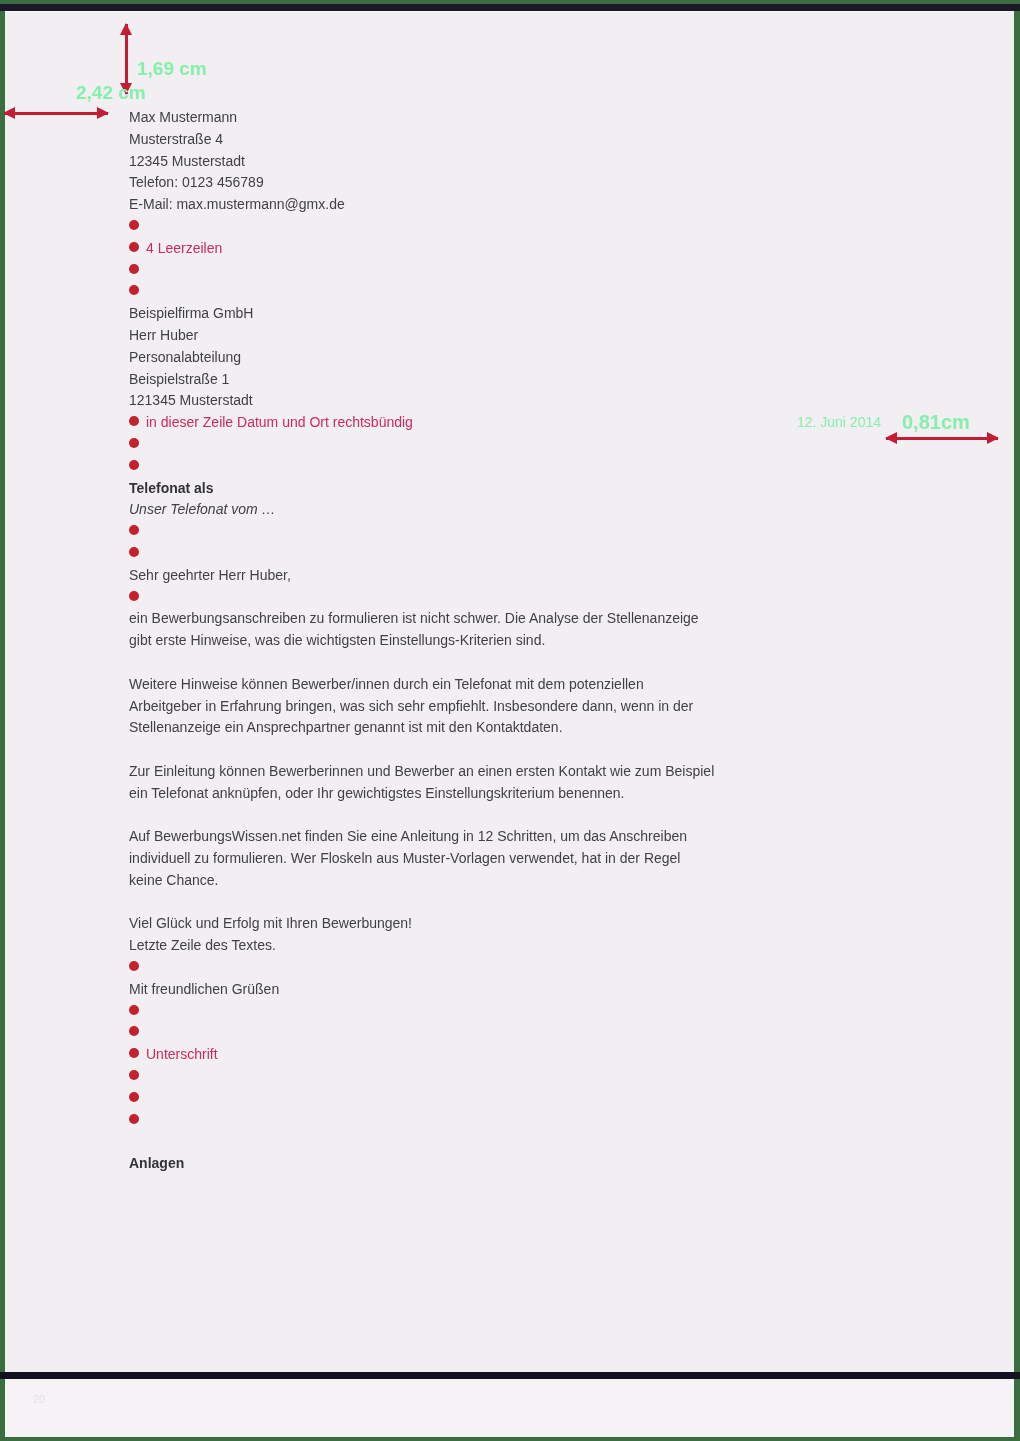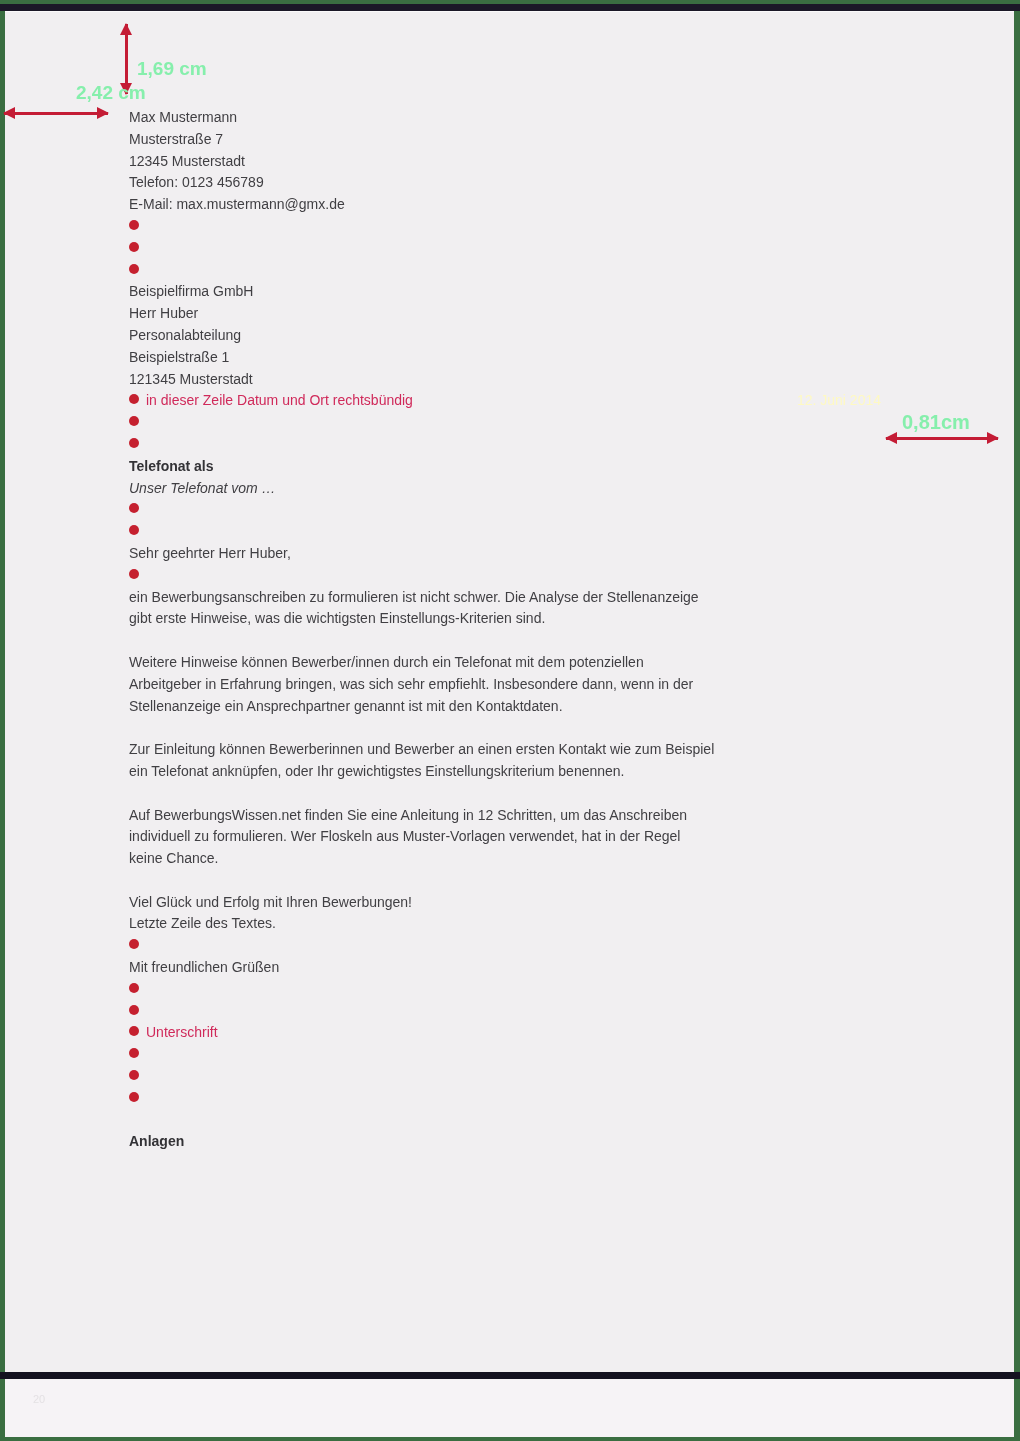--- a/index.html
+++ b/index.html
@@ -30,21 +30,21 @@
   .mlabel{position:absolute;font-weight:bold;color:#86efac;font-size:19px;line-height:22px;white-space:nowrap;}
 
   
   .letter{position:absolute;left:129px;top:107px;width:766px;}
   .row{position:relative;min-height:21.8px;line-height:21.8px;font-size:14px;color:#403f43;white-space:nowrap;}
   .row.bold{font-weight:bold;color:#333236;}
   .row.italic{font-style:italic;}
   .row .note{color:#d0295a;}
   .dot{display:inline-block;width:10px;height:10px;border-radius:50%;background:#c5202f;
     margin-right:7px;vertical-align:1px;}
-  .date{position:absolute;right:14px;top:0;color:#fef9c3;}
+  .date{position:absolute;right:14px;top:0;color:#86efac;}
 </style>
 </head>
 <body>
 
 <div class="frame">
   <div class="bar-top"></div>
   <div class="page"></div>
   <div class="bar-bottom"></div>
   <div class="strip-bottom">
     <span class="watermark">20</span>
@@ -54,25 +54,26 @@
   <div class="mlabel" style="left:137px;top:58px;">1,69 cm</div>
 
   <div class="mlabel" style="left:44px;top:82px;margin-left:32px;">2,42 cm</div>
   <div class="arrow-h" style="left:4px;top:112px;width:104px;"></div>
 
   <div class="mlabel" style="left:902px;top:411px;font-size:20px;">0,81cm</div>
   <div class="arrow-h" style="left:886px;top:437px;width:112px;"></div>
 
   <div class="letter">
       <div class="row text"><span class="txt">Max Mustermann</span></div>
-      <div class="row text"><span class="txt">Musterstraße 7</span></div>
+      <div class="row text"><span class="txt">Musterstraße 4</span></div>
       <div class="row text"><span class="txt">12345 Musterstadt</span></div>
       <div class="row text"><span class="txt">Telefon: 0123 456789</span></div>
       <div class="row text"><span class="txt">E-Mail: max.mustermann@gmx.de</span></div>
       <div class="row bullet"><span class="dot"></span></div>
+      <div class="row bullet_note"><span class="dot"></span><span class="note">4 Leerzeilen</span></div>
       <div class="row bullet"><span class="dot"></span></div>
       <div class="row bullet"><span class="dot"></span></div>
       <div class="row text"><span class="txt">Beispielfirma GmbH</span></div>
       <div class="row text"><span class="txt">Herr Huber</span></div>
       <div class="row text"><span class="txt">Personalabteilung</span></div>
       <div class="row text"><span class="txt">Beispielstraße 1</span></div>
       <div class="row text"><span class="txt">121345 Musterstadt</span></div>
       <div class="row date_row"><span class="dot"></span><span class="note">in dieser Zeile Datum und Ort rechtsbündig</span><span class="date">12. Juni 2014</span></div>
       <div class="row bullet"><span class="dot"></span></div>
       <div class="row bullet"><span class="dot"></span></div>

